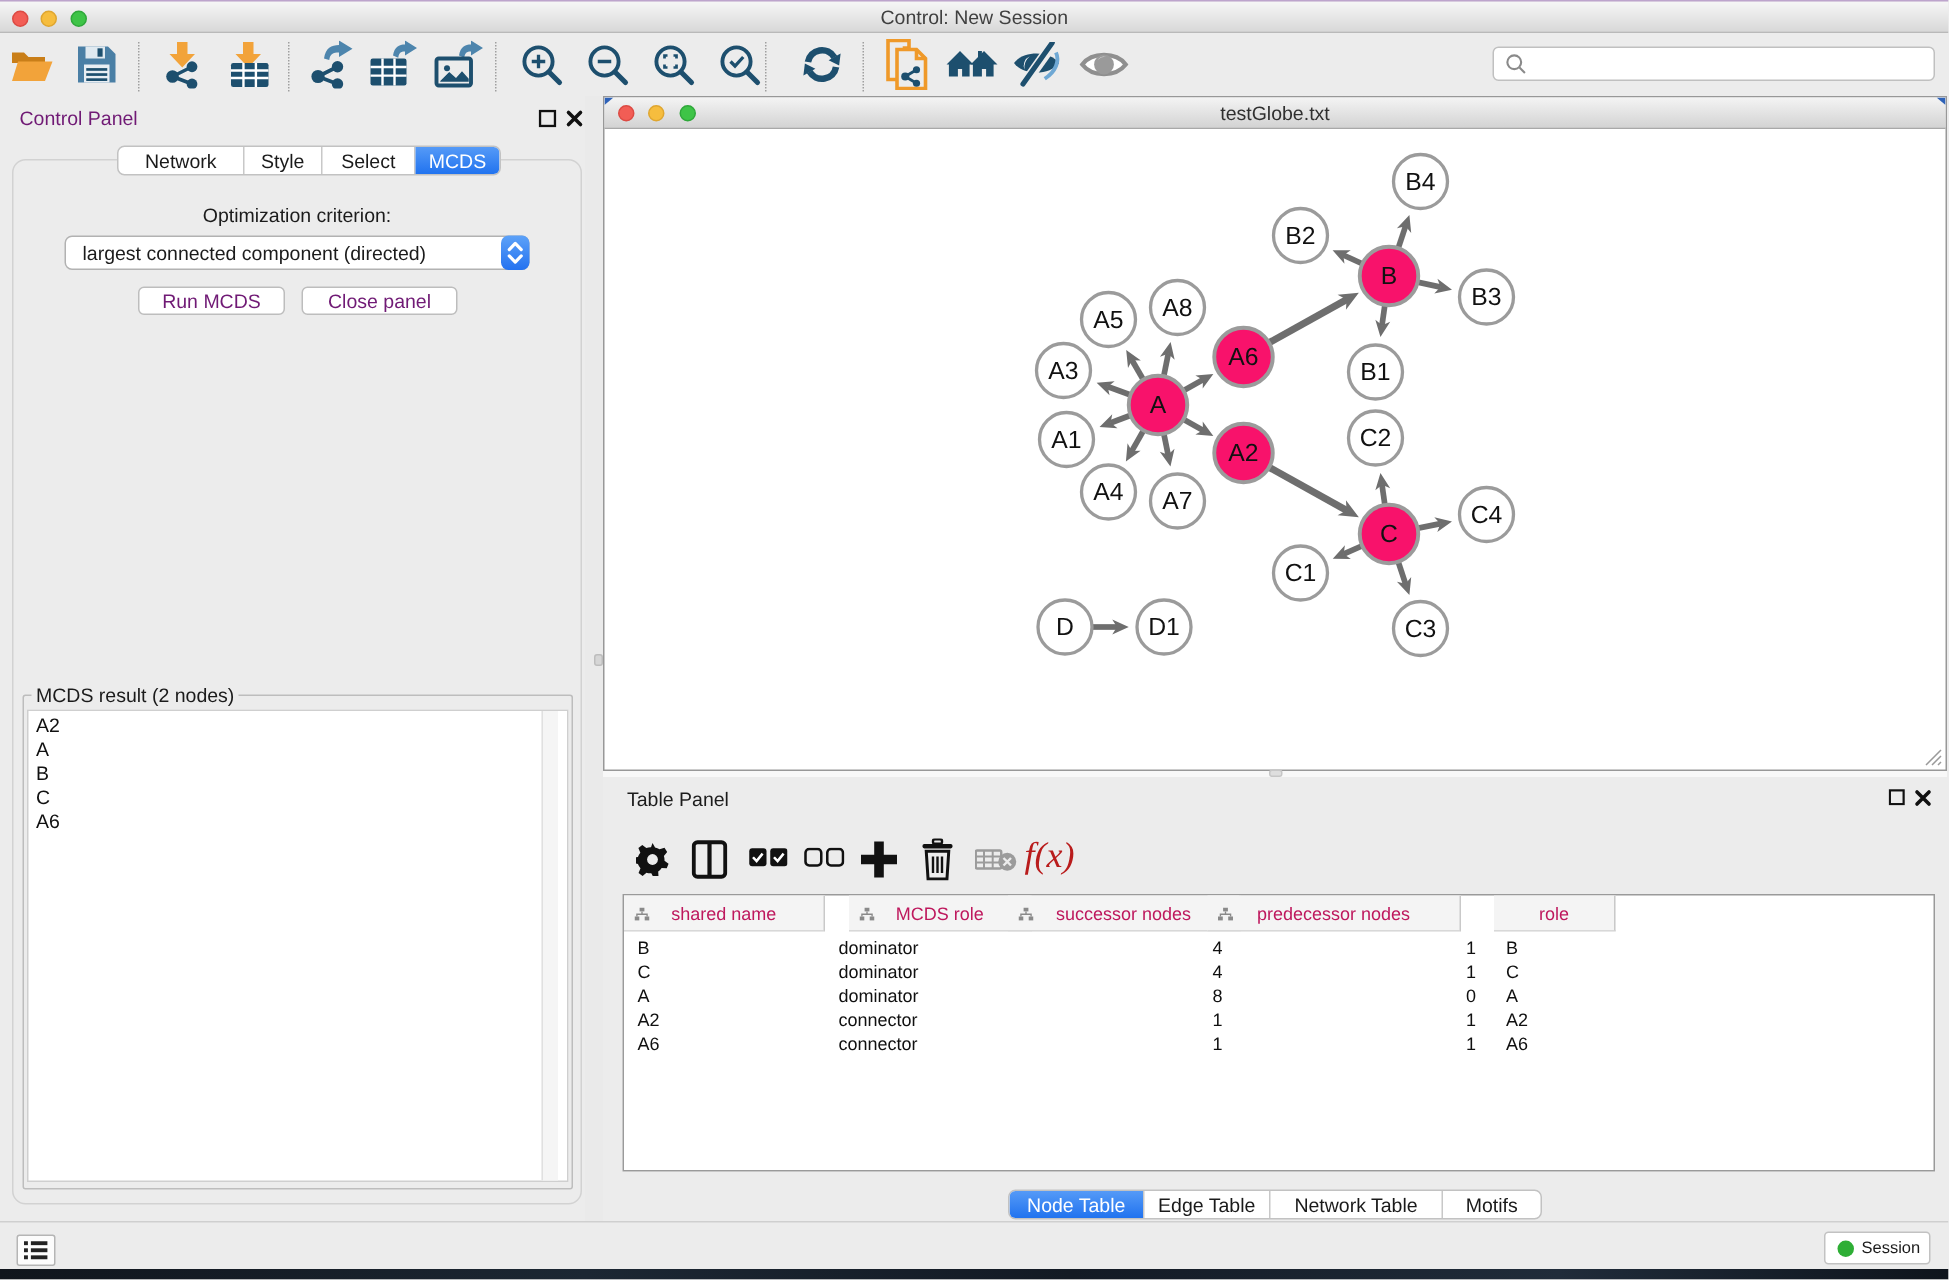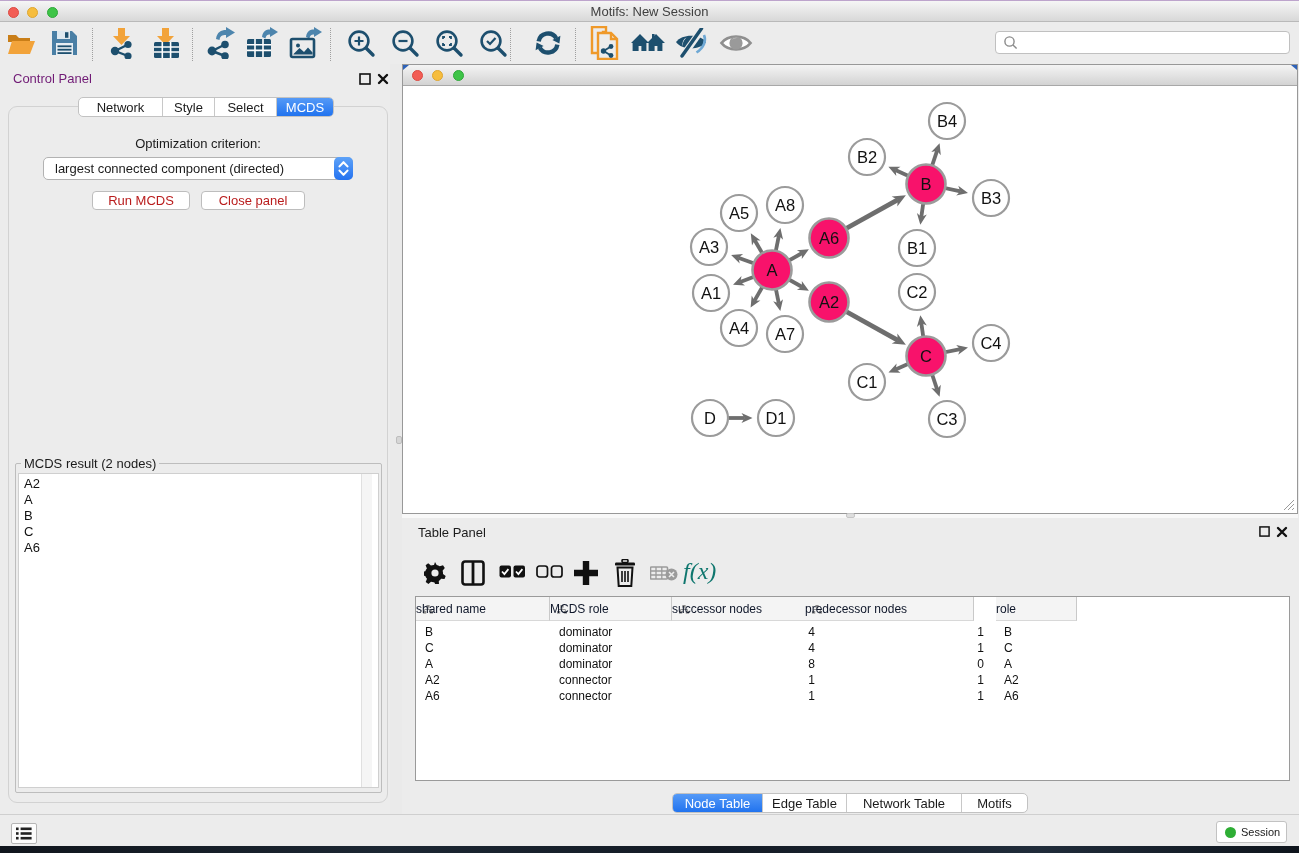--- a/index.html
+++ b/index.html
@@ -12,49 +12,49 @@
 .search{left:995px;top:31px;width:295px;height:23px;background:#fff;border:1px solid #c0c0c0;border-radius:4px}
 .cp-title{left:13px;top:71px;font-size:13px;color:#701a75}
 .panelbox{left:8px;top:106px;width:380px;height:697px;border:1px solid #d2d2d2;border-radius:9px}
 .tabs{left:78px;top:97px;height:20px;display:flex;border:1px solid #c2c2c2;border-radius:5px;background:#fff;overflow:hidden}
 .tab{font-size:13px;color:#1a1a1a;text-align:center;line-height:19px;border-right:1px solid #c8c8c8}
 .tab.last{border-right:none}
 .tab.sel{background:linear-gradient(#559af7,#2173ef);color:#fff}
 .optlabel{left:0;top:136px;width:396px;text-align:center;font-size:13px;color:#1b1b1b}
 .select{left:43px;top:157px;width:310px;height:23px;background:#fff;border:1px solid #b2b2b2;border-radius:5px;font-size:13px;color:#1b1b1b;line-height:21px;padding-left:11px}
 .stepper{right:-1px;top:-1px;width:19px;height:23px;background:linear-gradient(#5da2f8,#2472f0);border-radius:5px}
-.btn{height:19px;background:#fff;border:1px solid #bdbdbd;border-radius:4px;font-size:13px;color:#b91c1c;text-align:center;line-height:18px}
+.btn{height:19px;background:#fff;border:1px solid #bdbdbd;border-radius:4px;font-size:13px;color:#701a75;text-align:center;line-height:18px}
 .groupbox{left:15px;top:463px;width:367px;height:330px;border:1px solid #bdbdbd;border-radius:2px}
 .grouplabel{left:21px;top:456px;background:#ececec;padding:0 3px;font-size:13px;color:#1b1b1b}
 .mlist{left:18px;top:473px;width:361px;height:315px;background:#fff;border:1px solid #cfcfcf;font-size:13px;color:#111;padding:2px 0 0 5px;line-height:16px}
 .mscroll{left:361px;top:474px;width:11px;height:313px;background:#f5f5f5;border-left:1px solid #e0e0e0}
 .statusline{left:0;top:814px;width:1299px;height:0;border-top:1px solid #cfcfcf}
 .listbtn{left:11px;top:823px;width:26px;height:21px;background:#fcfcfc;border:1px solid #b5b5b5;border-radius:2px}
 .membtn{left:1216px;top:821px;width:71px;height:22px;background:#fff;border:1px solid #c2c2c2;border-radius:3px;font-size:11px;color:#1b1b1b}
 .darkstrip{left:0;top:846px;width:1299px;height:7px;background:linear-gradient(90deg,#10151c,#1c2733 30%,#131a24 55%,#202c3a 80%,#0e141c)}
 .gwin{left:402px;top:64px;width:896px;height:450px;background:#fff;border:1px solid #989898}
 .gtitle{left:0;top:0;width:894px;height:21px;background:linear-gradient(#f4f4f4,#d3d3d3);border-bottom:1px solid #a8a8a8}
 .gttext{width:100%;text-align:center;top:3px;font-size:13px;color:#2f2f2f}
 .tpanel-title{left:418px;top:525px;font-size:13px;color:#1c1c1c}
 .tframe{left:415px;top:596px;width:875px;height:185px;background:#fff;border:1px solid #9a9a9a}
 .thead{left:0;top:0;height:24px;background:#f4f4f4;border-bottom:1px solid #d8d8d8;border-right:1px solid #c9c9c9}
-.thtext{width:100%;text-align:left;top:5px;font-size:12px;color:#0f172a}
+.thtext{width:100%;text-align:center;top:5px;font-size:12px;color:#be185d}
 .trow{font-size:12px;color:#101010;height:16px}
 .btabs{left:672px;top:793px;height:20px;display:flex;border:1px solid #c2c2c2;border-radius:5px;background:#ffffff;overflow:hidden}
 .splitter{left:390px;top:64px;width:12px;height:750px;background:#eaeaea}
 .sphandle{left:396px;top:436px;width:6px;height:8px;background:#d6d6d6;border:1px solid #bdbdbd;border-radius:2px}
 .sphandle2{left:846px;top:513px;width:9px;height:5px;background:#dedede;border:1px solid #c6c6c6;border-radius:2px}
 svg{display:block}
 </style></head><body>
 
 <div class="abs titlebar"></div>
 <div class="abs tl" style="left:8px;background:#f25d55;border:1px solid #dc4a43"></div>
 <div class="abs tl" style="left:27px;background:#f6bd3e;border:1px solid #dfa630"></div>
 <div class="abs tl" style="left:47px;background:#3ec447;border:1px solid #2fa83a"></div>
-<div class="abs ttext">Motifs: New Session</div>
+<div class="abs ttext">Control: New Session</div>
 <div class="abs vsep" style="left:92px"></div>
 <div class="abs vsep" style="left:192px"></div>
 <div class="abs vsep" style="left:330px"></div>
 <div class="abs vsep" style="left:510px"></div>
 <div class="abs vsep" style="left:575px"></div>
 <svg class="abs" style="left:6px;top:29px" width="30" height="28" viewBox="0 0 30 28">
     <path d="M2 6 h8 l3 3 h11 v4 h-22 z" fill="#c97e18"></path>
 <path d="M2 25 L6 12 h23 L24 25 Z" fill="#f2a33a"></path>
   </svg>
 <svg class="abs" style="left:51px;top:29px" width="27" height="28" viewBox="0 0 27 28">
@@ -182,20 +182,21 @@
 <div class="abs grouplabel">MCDS result (2 nodes)</div>
 <div class="abs mlist">A2<br>A<br>B<br>C<br>A6</div>
 <div class="abs mscroll"></div>
 <div class="abs splitter"></div>
 <div class="abs sphandle"></div>
 <div class="abs gwin">
 <div class="abs gtitle"></div>
 <div class="abs tl" style="left:9px;top:5px;background:#f25d55;border:1px solid #dc4a43"></div>
 <div class="abs tl" style="left:29px;top:5px;background:#f6bd3e;border:1px solid #dfa630"></div>
 <div class="abs tl" style="left:50px;top:5px;background:#3ec447;border:1px solid #2fa83a"></div>
+<div class="abs gttext">testGlobe.txt</div>
 <svg class="abs" style="left:0;top:0" width="6" height="5">
       <path d="M0 0 L6 0 L0 5 Z" fill="#2e62b8"></path>
     </svg>
 <svg class="abs" style="right:0;top:0" width="6" height="5">
       <path d="M0 0 L6 0 L6 5 Z" fill="#2e62b8"></path>
     </svg>
 <svg class="abs" style="left:0;top:22px" width="894" height="426" viewBox="0 0 894 426">
 <line x1="369.0" y1="183.0" x2="351.6" y2="153.0" stroke="#6e6e6e" stroke-width="3.8"></line>
 <polygon points="347.8,146.3 357.6,153.4 351.7,153.2 349.0,158.4" fill="#6e6e6e"></polygon>
 <line x1="369.0" y1="183.0" x2="375.9" y2="148.6" stroke="#6e6e6e" stroke-width="3.8"></line>
@@ -316,32 +317,32 @@
 <rect x="1" y="3.6" width="20" height="3" rx="1.2" fill="#111"></rect>
 <path d="M3.5 8.5 h15 l-1.2 18.5 h-12.6 z" fill="none" stroke="#111" stroke-width="2"></path>
 <path d="M8 12 v11 M11 12 v11 M14 12 v11" stroke="#111" stroke-width="1.6"></path>
   </svg>
 <svg class="abs" style="left:650px;top:565px" width="28" height="16" viewBox="0 0 28 16">
     <rect x="0.5" y="2" width="17" height="12" rx="1" fill="none" stroke="#9b9b9b" stroke-width="1.6"></rect>
 <path d="M0.5 6 h17 M0.5 10 h17 M6 2 v12 M11.8 2 v12" stroke="#9b9b9b" stroke-width="1.3"></path>
 <circle cx="21.5" cy="9.5" r="6" fill="#9b9b9b"></circle>
     <path d="M19 7 l5 5 M24 7 l-5 5" stroke="#ececec" stroke-width="1.6"></path>
   </svg>
-<div class="abs" style="left:683px;top:558px;font-family:'Liberation Serif',serif;font-style:italic;font-size:24px;color:#0f766e">f(x)</div>
+<div class="abs" style="left:683px;top:558px;font-family:'Liberation Serif',serif;font-style:italic;font-size:24px;color:#b91c1c">f(x)</div>
 <div class="abs tframe">
 <div class="abs thead" style="left:0px;width:134px">
 <svg class="abs" style="left:7px;top:8px" width="10" height="9" viewBox="0 0 10 9">
         <rect x="3.4" y="0" width="3.2" height="2.6" fill="#8a8a8a"></rect>
         <rect x="0" y="6" width="3.2" height="2.6" fill="#8a8a8a"></rect>
         <rect x="6.8" y="6" width="3.2" height="2.6" fill="#8a8a8a"></rect>
         <path d="M5 2.6 V4.5 M1.6 6 V4.5 H8.4 V6" stroke="#8a8a8a" stroke-width="0.9" fill="none"></path>
       </svg>
 <div class="abs thtext">shared name</div>
     </div>
-<div class="abs thead" style="left:134px;width:122px">
+<div class="abs thead" style="left:150px;width:122px">
 <svg class="abs" style="left:7px;top:8px" width="10" height="9" viewBox="0 0 10 9">
         <rect x="3.4" y="0" width="3.2" height="2.6" fill="#8a8a8a"></rect>
         <rect x="0" y="6" width="3.2" height="2.6" fill="#8a8a8a"></rect>
         <rect x="6.8" y="6" width="3.2" height="2.6" fill="#8a8a8a"></rect>
         <path d="M5 2.6 V4.5 M1.6 6 V4.5 H8.4 V6" stroke="#8a8a8a" stroke-width="0.9" fill="none"></path>
       </svg>
 <div class="abs thtext">MCDS role</div>
     </div>
 <div class="abs thead" style="left:256px;width:155px">
 <svg class="abs" style="left:7px;top:8px" width="10" height="9" viewBox="0 0 10 9">

